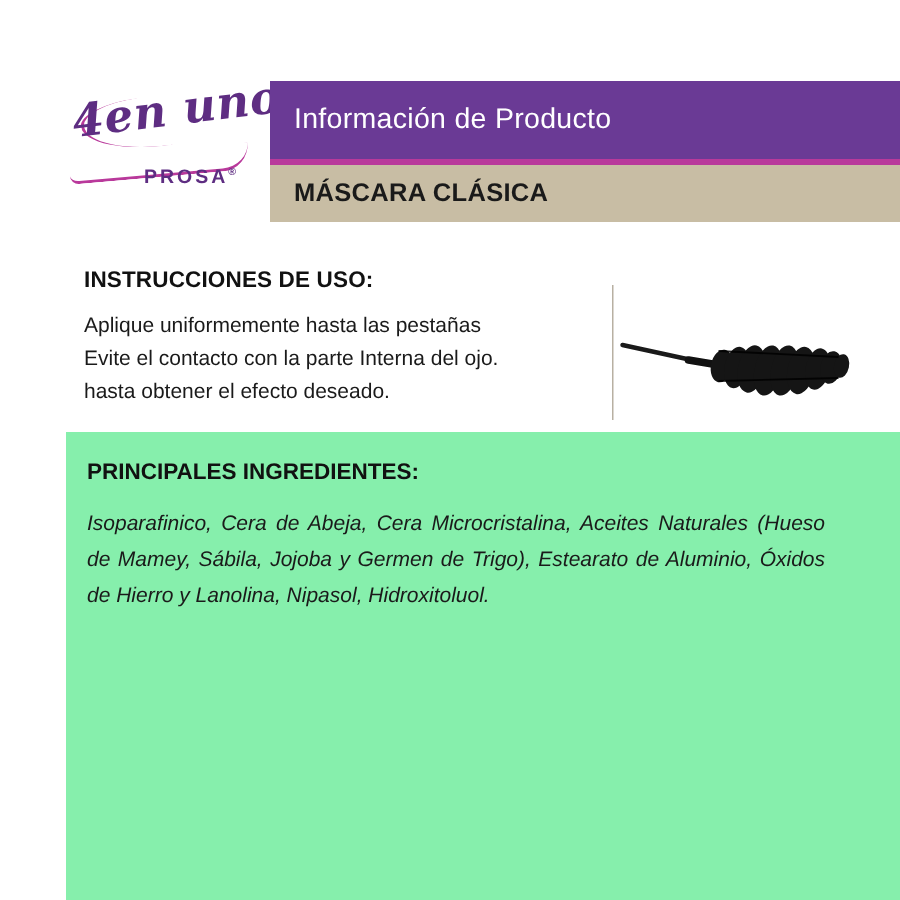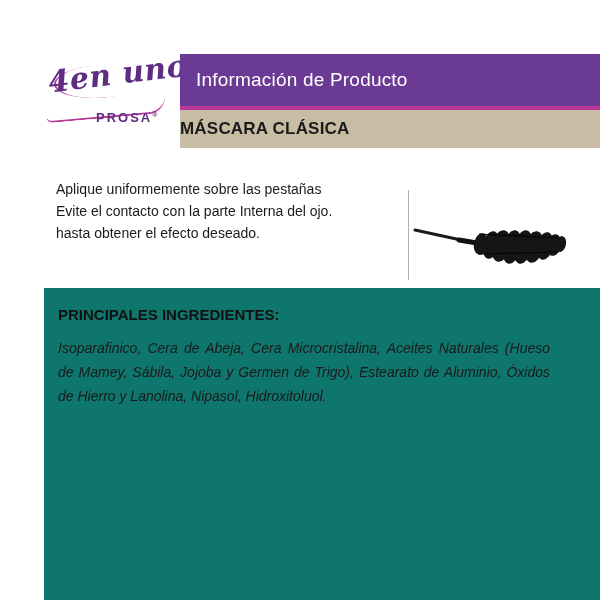--- a/index.html
+++ b/index.html
@@ -110,20 +110,21 @@
     width: 420px;
     height: 38px;
     background: #c8bda4;
     display: flex;
     align-items: center;
   }
   .header-tan .subtitle {
     color: #1a1a1a;
     font-size: 17px;
     font-weight: bold;
+    padding-left: 16px;
     letter-spacing: 0.2px;
   }
 
   
   .instructions {
     position: absolute;
     left: 56px;
     top: 178px;
     width: 350px;
   }
@@ -155,21 +156,21 @@
     top: 0;
   }
 
   
   .ingredients-panel {
     position: absolute;
     left: 44px;
     top: 288px;
     width: 556px;
     height: 312px;
-    background: #0f766e;
+    background: #86efac;
   }
   .ingredients-heading {
     position: absolute;
     left: 14px;
     top: 18px;
     font-size: 15px;
     font-weight: bold;
     color: #111111;
   }
   .ingredients-body {
@@ -198,21 +199,22 @@
 
   <div class="header-purple">
     <div class="title">Información de Producto</div>
   </div>
   <div class="header-accent"></div>
   <div class="header-tan">
     <div class="subtitle">MÁSCARA CLÁSICA</div>
   </div>
 
   <div class="instructions">
-    <div class="line">Aplique uniformemente sobre las pestañas</div>
+    <div class="section-heading">INSTRUCCIONES DE USO:</div>
+    <div class="line">Aplique uniformemente hasta las pestañas</div>
     <div class="line">Evite el contacto con la parte Interna del ojo.</div>
     <div class="line">hasta obtener el efecto deseado.</div>
   </div>
 
   <div class="brush-box">
     <svg class="brush-svg" width="170" height="90" viewBox="0 0 170 90">
       <line x1="6" y1="40" x2="52" y2="50" stroke="#1a1a1a" stroke-width="3" stroke-linecap="round"></line>
       <line x1="50" y1="50" x2="68" y2="53" stroke="#111111" stroke-width="5" stroke-linecap="round"></line>
       <g fill="#151515">
         <ellipse cx="72" cy="54" rx="7" ry="11" transform="rotate(12 72 54)"></ellipse>

